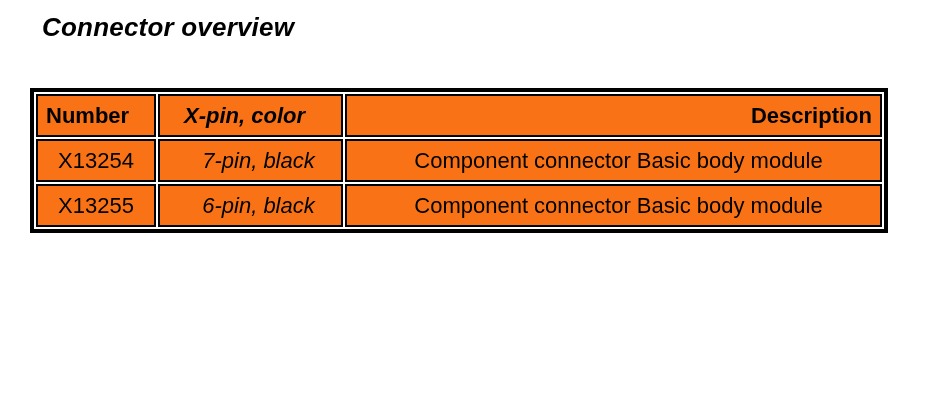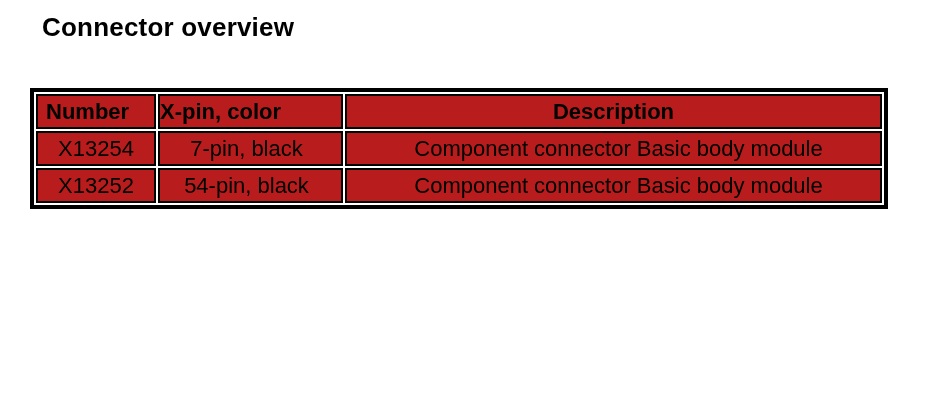--- a/index.html
+++ b/index.html
@@ -15,51 +15,52 @@
   }
   .doc-title {
     position: absolute;
     left: 42px;
     top: 12px;
     font-size: 26px;
     font-weight: bold;
     letter-spacing: 0.2px;
     color: #000000;
     white-space: nowrap;
+    font-style: italic;
   }
   table.connector-table {
     position: absolute;
     left: 30px;
     top: 88px;
     width: 858px;
     table-layout: fixed;
     border-collapse: separate;
     border-spacing: 2px;
     border: 4px solid #000000;
     background: #ffffff;
   }
   .connector-table th,
   .connector-table td {
     border: 2px solid #000000;
-    height: 35px;
+    height: 43px;
     vertical-align: middle;
     font-size: 22px;
     padding: 0 8px;
-    background: #b91c1c;
+    background: #f97316;
     overflow: hidden;
     white-space: nowrap;
   }
   .connector-table th {
     font-weight: bold;
     text-align: left;
   }
-  .connector-table th.col-description { text-align: center; }
+  .connector-table th.col-description { text-align: right; }
   .connector-table td { font-weight: normal; text-align: center; }
   .connector-table td.cell-pin, 
-  .connector-table th.col-pin { padding-left: 0; }
+  .connector-table th.col-pin { padding-left: 24px; font-style: italic; }
   .connector-table td.cell-desc { padding-left: 18px; }
 </style>
 </head>
 <body>
 
 <div class="page">
 
   <div class="doc-title">Connector overview</div>
 
   <table class="connector-table">
@@ -75,20 +76,20 @@
         <th class="col-description">Description</th>
       </tr>
     </thead>
     <tbody>
       <tr>
         <td class="cell-number">X13254</td>
         <td class="cell-pin">7-pin, black</td>
         <td class="cell-desc">Component connector Basic body module</td>
       </tr>
       <tr>
-        <td class="cell-number">X13252</td>
-        <td class="cell-pin">54-pin, black</td>
+        <td class="cell-number">X13255</td>
+        <td class="cell-pin">6-pin, black</td>
         <td class="cell-desc">Component connector Basic body module</td>
       </tr>
     </tbody>
   </table>
 
 </div>
 
 </body></html>

